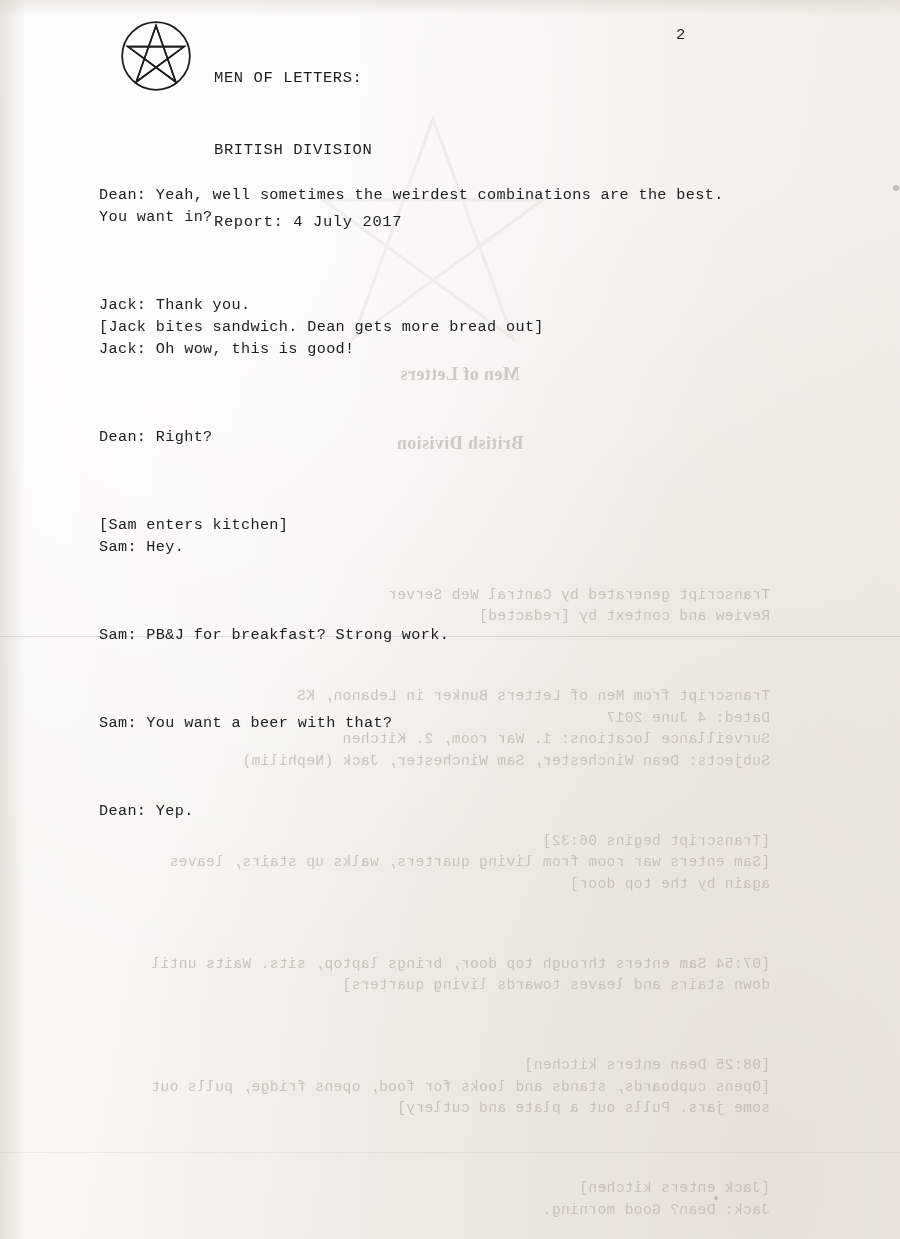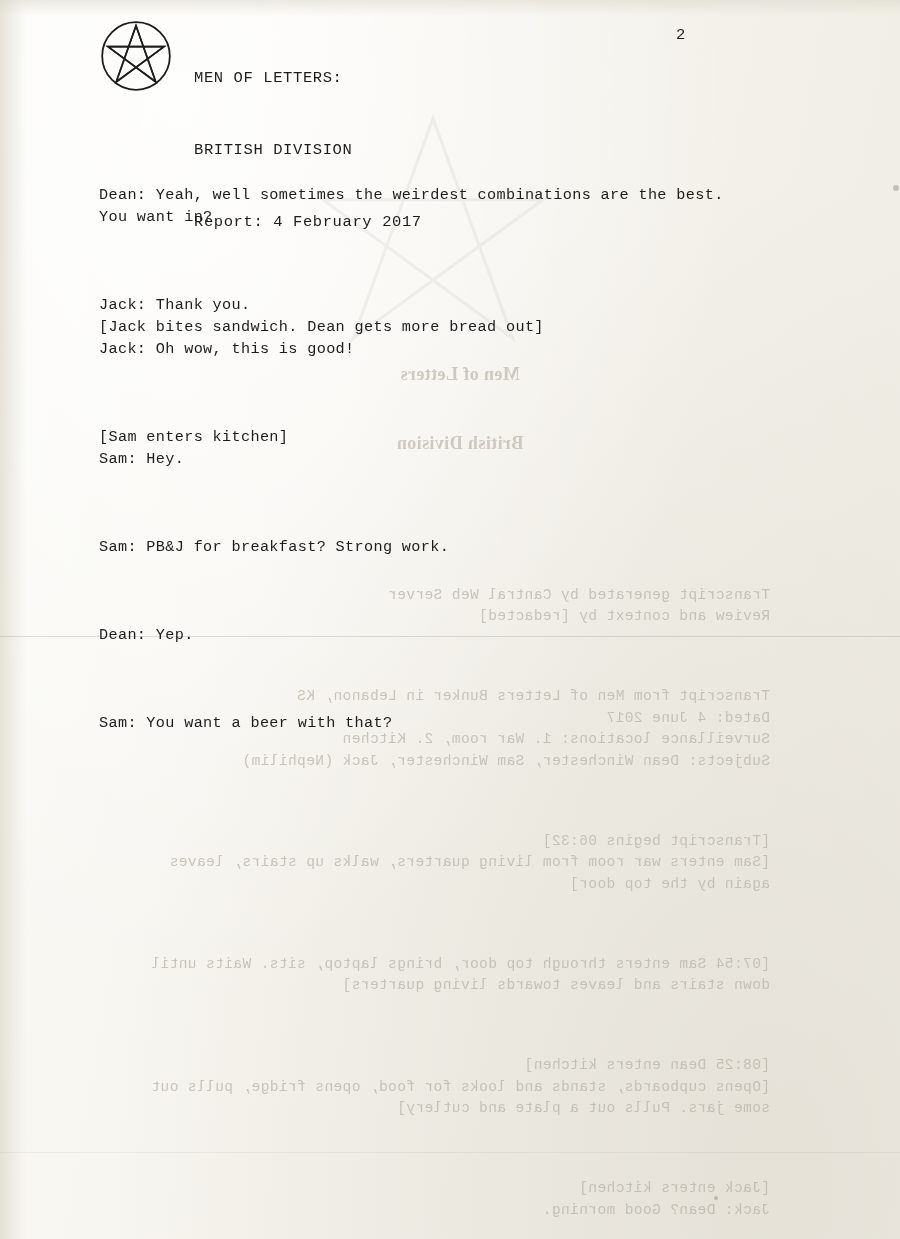--- a/index.html
+++ b/index.html
@@ -45,21 +45,21 @@
     left: 0; right: 0;
     height: 1px;
     background: rgba(120,115,105,0.22);
     pointer-events: none;
   }
 
   
   .header {
     position: absolute;
     top: 18px;
-    left: 100px;
+    left: 120px;
     width: 640px;
     display: flex;
     align-items: flex-start;
   }
   .sigil {
     width: 72px;
     height: 72px;
     flex: 0 0 72px;
     margin-top: 2px;
   }
@@ -187,36 +187,37 @@
     <svg class="sigil" viewBox="0 0 200 200">
       <circle cx="100" cy="100" r="94" fill="none" stroke="#1d1d1d" stroke-width="5"></circle>
       <g fill="none" stroke="#1d1d1d" stroke-width="4.5">
         <path d="M100 16 L155 172 L22 74 L178 74 L45 172 Z"></path>
         <path d="M100 16 L45 172 L178 74 L22 74 L155 172 Z"></path>
       </g>
     </svg>
     <div class="header-lines">
       <div>MEN OF LETTERS:</div>
       <div>BRITISH DIVISION</div>
-      <div>Report: 4 February 2017</div>
+      <div>Report: 4 July 2017</div>
     </div>
   </div>
   <div class="page-number">2</div>
 
   <div class="body-text">
     <p class="para">Dean: Yeah, well sometimes the weirdest combinations are the best.
 You want in?</p>
     <p class="para">Jack: Thank you.
 [Jack bites sandwich. Dean gets more bread out]
 Jack: Oh wow, this is good!</p>
+    <p class="para">Dean: Right?</p>
     <p class="para">[Sam enters kitchen]
 Sam: Hey.</p>
     <p class="para">Sam: PB&amp;J for breakfast? Strong work.</p>
+    <p class="para">Sam: You want a beer with that?</p>
     <p class="para">Dean: Yep.</p>
-    <p class="para">Sam: You want a beer with that?</p>
     
     
     
 
     
 
     
     
     
   </div>

